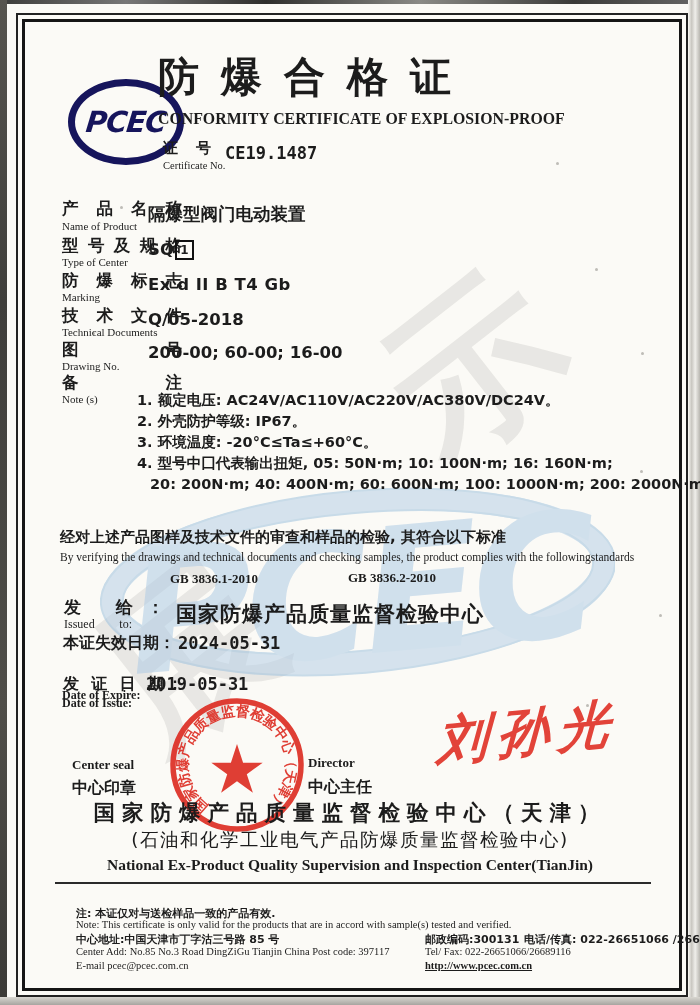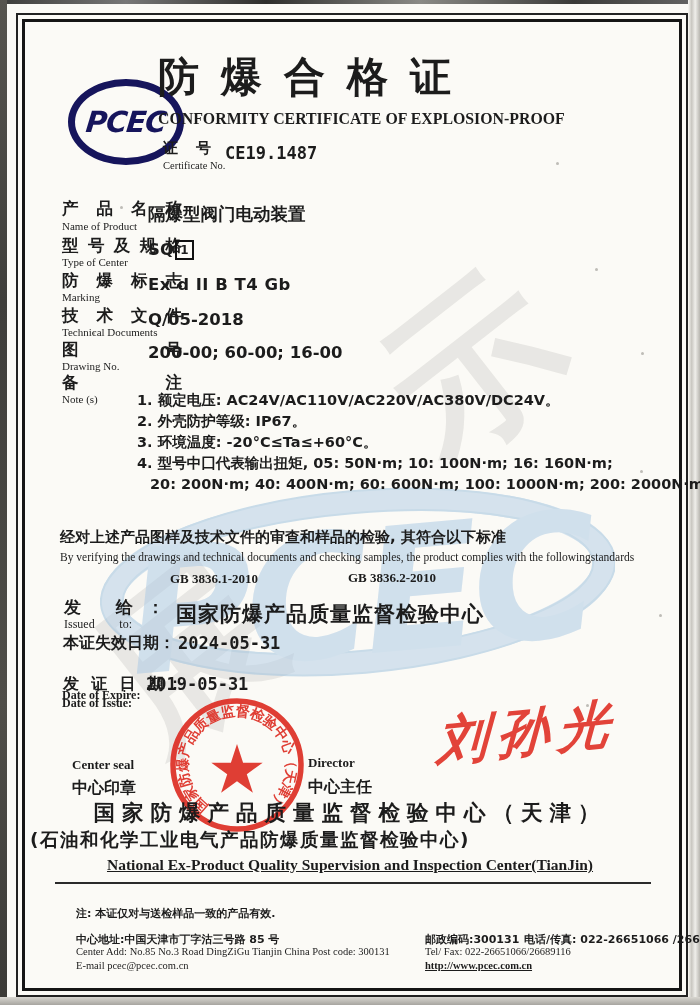--- a/index.html
+++ b/index.html
@@ -57,24 +57,24 @@
   .dateval{font-family:"DejaVu Sans Mono",monospace;font-size:17px;font-weight:bold;}
   .dateen{font-family:"Liberation Serif",serif;font-size:12px;font-weight:bold;}
 
   .seal-lbl{font-size:16px;font-weight:bold;margin-top:41px;}
   .seal-lbl-en{font-family:"Liberation Serif",serif;font-size:13px;font-weight:bold;}
   .signature{left:436px;top:698px;font-size:52px;font-weight:bold;font-style:italic;color:#e0342a;
     letter-spacing:9px;transform:rotate(-6deg) skewX(-8deg);white-space:nowrap;opacity:.92;}
 
   .org1{left:30px;top:798px;width:640px;text-align:center;font-size:21.5px;font-weight:bold;
     letter-spacing:7px;white-space:nowrap;}
-  .org2{left:30px;top:827px;width:640px;font-size:18.5px;font-weight:bold;
+  .org2{left:30px;top:827px;width:640px;text-align:center;font-size:18.5px;font-weight:normal;
     letter-spacing:1.5px;white-space:nowrap;}
   .org-en{left:30px;top:856px;width:640px;text-align:center;font-family:"Liberation Serif",serif;
-    font-size:15.5px;font-weight:bold;text-decoration:underline;white-space:nowrap;}
+    font-size:15.5px;font-weight:bold;white-space:nowrap;}
   .org-rule{left:55px;top:882px;width:596px;height:2px;background:#2a2a2a;}
 
   .ft-cn{font-size:11px;font-weight:bold;white-space:nowrap;}
   .ft-en{font-family:"Liberation Serif",serif;font-size:10.5px;white-space:nowrap;}
   .ft-link{text-decoration:underline;font-weight:bold;}
 
   
   .wm-gray{font-size:170px;font-weight:bold;color:rgba(70,70,70,0.10);white-space:nowrap;
     font-family:"DejaVu Sans",sans-serif;}
   .speck{width:3px;height:3px;border-radius:50%;background:#8d8b84;opacity:.55;}
@@ -186,21 +186,22 @@
   </svg>
 
   <div class="abs signature">刘孙光</div>
 
   <div class="abs org1">国家防爆产品质量监督检验中心（天津）</div>
   <div class="abs org2">(石油和化学工业电气产品防爆质量监督检验中心)</div>
   <div class="abs org-en">National Ex-Product Quality Supervision and Inspection Center(TianJin)</div>
   <div class="abs org-rule"></div>
 
   <div class="abs ft-cn" style="left:76px;top:906px">注: 本证仅对与送检样品一致的产品有效.</div>
+  <div class="abs ft-en" style="left:76px;top:919px">Note: This certificate is only valid for the products that are in accord with sample(s) tested and verified.</div>
   <div class="abs ft-cn" style="left:76px;top:932px">中心地址:中国天津市丁字沽三号路 85 号</div>
-  <div class="abs ft-en" style="left:76px;top:946px">Center Add: No.85 No.3 Road DingZiGu Tianjin China Post code: 300131</div>
+  <div class="abs ft-en" style="left:76px;top:946px">Center Add: No.85 No.3 Road DingZiGu Tianjin China Post code: 397117</div>
   <div class="abs ft-en" style="left:76px;top:960px">E-mail pcec@pcec.com.cn</div>
   <div class="abs ft-cn" style="left:425px;top:932px">邮政编码:300131</div>
   <div class="abs ft-cn" style="left:524px;top:932px">电话/传真: 022-26651066 /26689116</div>
   <div class="abs ft-en" style="left:425px;top:946px">Tel/ Fax: 022-26651066/26689116</div>
   <div class="abs ft-en ft-link" style="left:425px;top:960px">http://www.pcec.com.cn</div>
 
 </div>
 
 </body></html>

